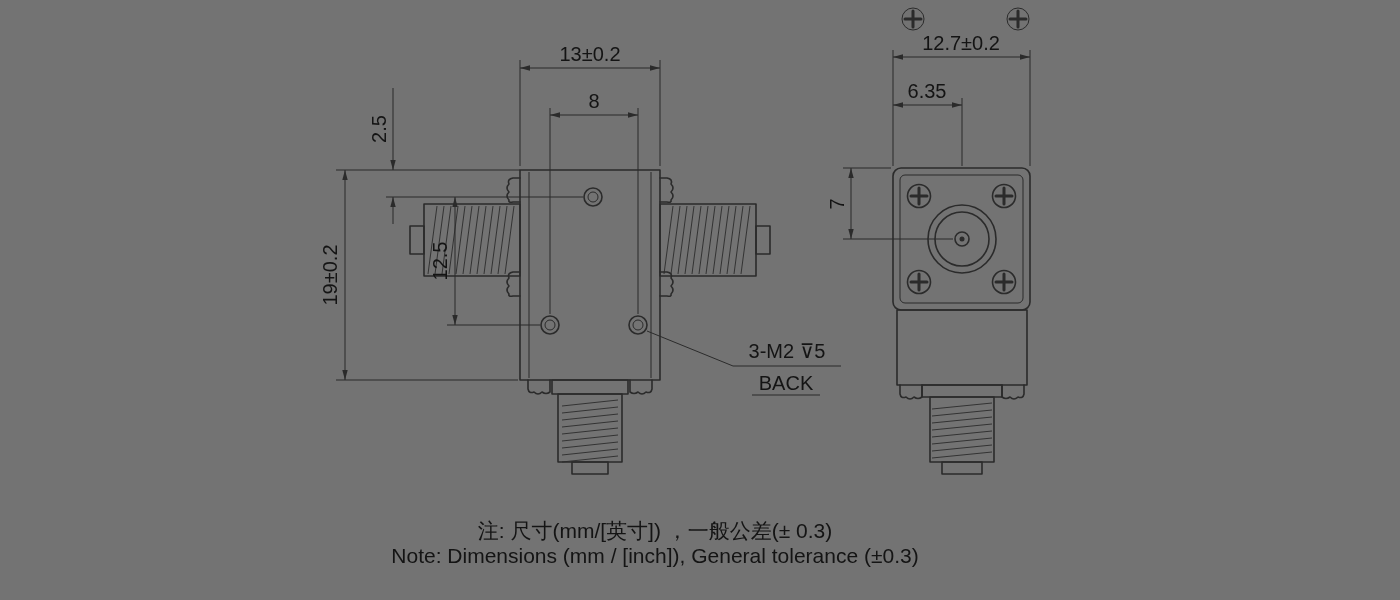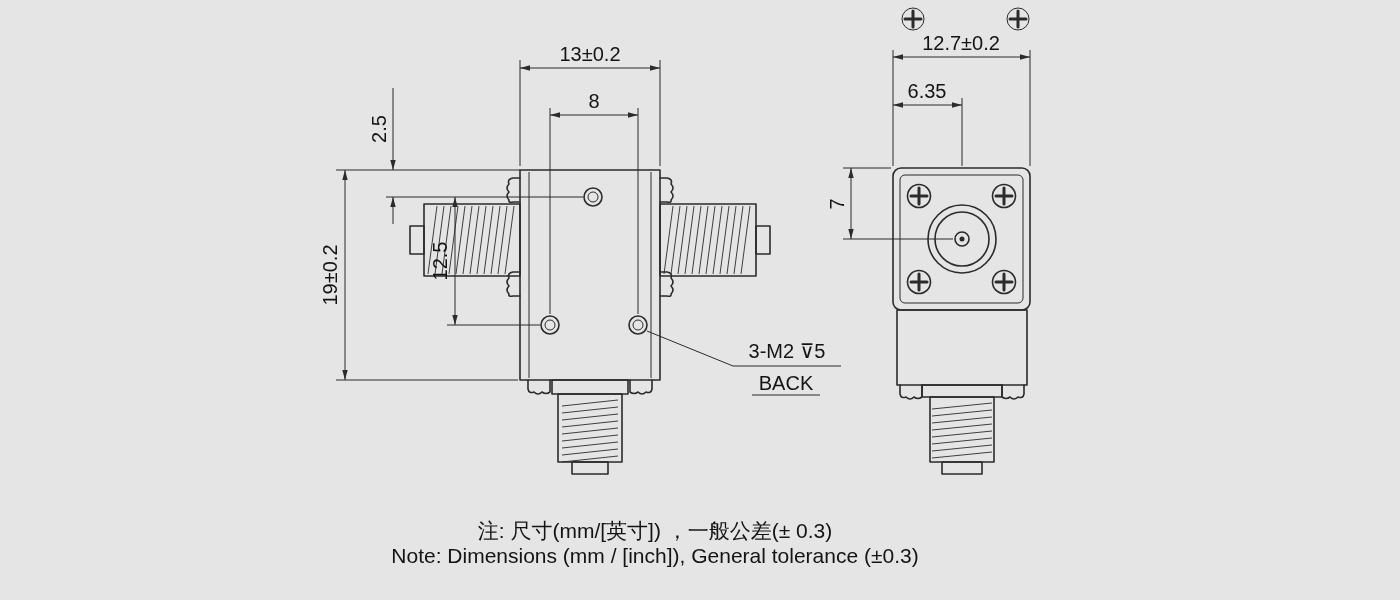--- a/index.html
+++ b/index.html
@@ -4,21 +4,21 @@
 <style>
   html, body {
     margin: 0;
     padding: 0;
     background: #ffffff;
     width: 1400px;
     height: 600px;
     overflow: hidden;
     font-family: "Liberation Sans", "DejaVu Sans", sans-serif;
   }
-  .canvas { position: relative; width: 1400px; height: 600px; background: #e5e5e5; }
+  .canvas { position: relative; width: 1400px; height: 600px; background: #737373; }
   svg { display: block; }
   .obj   { fill: none; stroke: #2b2b2b; stroke-width: 1.6; stroke-linecap: round; stroke-linejoin: round; }
   .thin  { fill: none; stroke: #2b2b2b; stroke-width: 1; }
   .thread{ fill: none; stroke: #2b2b2b; stroke-width: 0.9; }
   .arrow { fill: #2b2b2b; stroke: none; }
   .dot   { fill: #2b2b2b; stroke: none; }
   text   { fill: #141414; }
   .dim   { font-size: 20px; text-anchor: middle; }
   .note  { font-size: 21px; text-anchor: middle; }
   .cross { stroke: #2b2b2b; stroke-width: 3; fill: none; stroke-linecap: round; }

